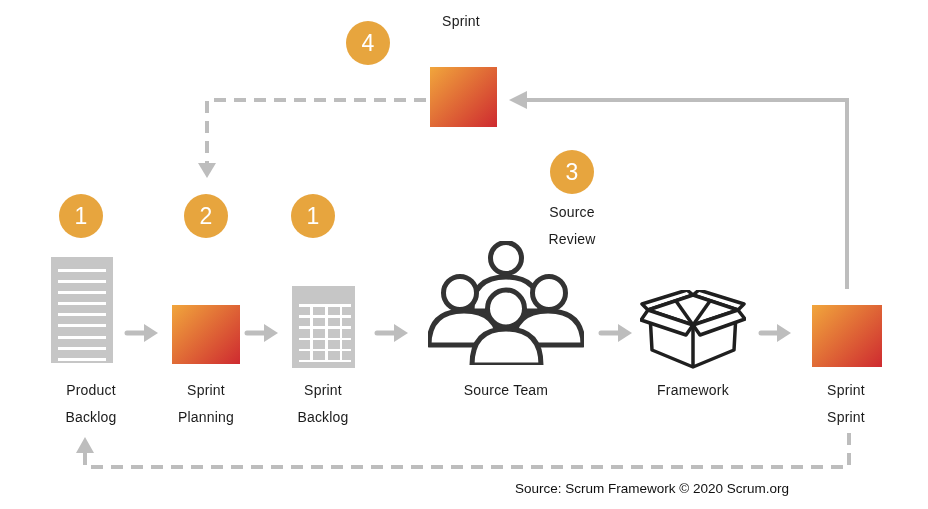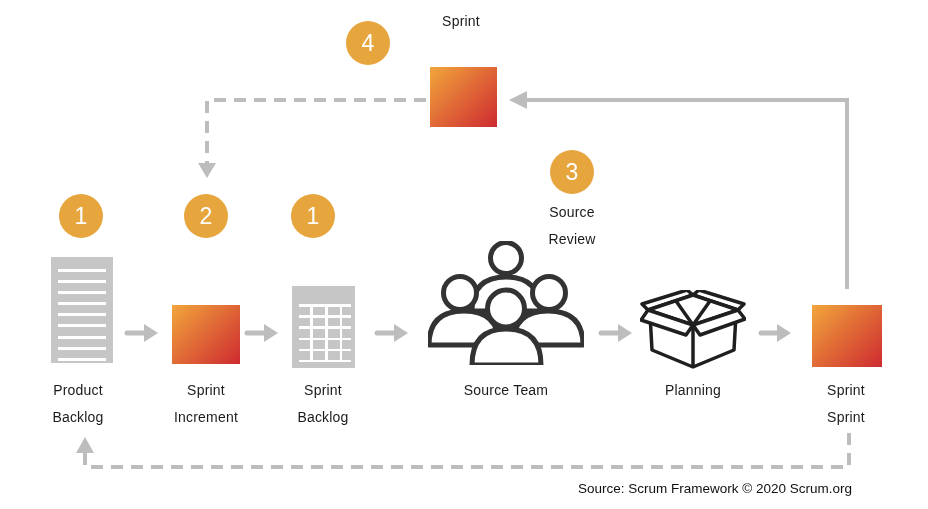--- a/index.html
+++ b/index.html
@@ -32,21 +32,21 @@
     background:repeating-linear-gradient(to bottom,#fff 0 3px,transparent 3px 11.1px);}
   .grid-rows{position:absolute;left:7px;right:4px;top:18px;height:58px;
     background:repeating-linear-gradient(to bottom,#fff 0 2.5px,transparent 2.5px 11.2px);}
   .grid-cols{position:absolute;left:18px;right:4px;top:18px;height:58px;
     background:repeating-linear-gradient(to right,#fff 0 2.5px,transparent 2.5px 15px);}
   .label{position:absolute;width:150px;text-align:center;font-size:14px;line-height:27px;
     letter-spacing:.2px;color:var(--text);}
   .team path,.team circle{fill:#fff;stroke:var(--outline);stroke-width:5;stroke-linejoin:round;}
   .boxicon path{fill:#fff;stroke:#1F1F1F;stroke-width:3.5;stroke-linejoin:round;}
   .boxicon .open{fill:none;}
-  .source{position:absolute;left:452px;top:481px;width:400px;text-align:right;
+  .source{position:absolute;left:452px;top:481px;width:400px;text-align:center;
     font-size:13.5px;color:#101010;}
 </style>
 </head>
 <body>
 
 <div class="canvas">
 
   <svg class="connectors" viewBox="0 0 928 509">
 
     <path class="ln" d="M847,289 L847,100 L526,100"></path>
@@ -117,41 +117,41 @@
     <path class="open" d="M70,11 L53,35"></path>
     <path d="M8,20 L53,35 L46,45 L1,30 Z"></path>
     <path d="M98,20 L53,35 L60,45 L105,29 Z"></path>
     <path class="open" d="M53,35 L53,77"></path>
   </svg>
 
   <div class="grad" style="left:812px;top:305px;width:70px;height:62px"></div>
 
   <div class="grad" style="left:430px;top:67px;width:67px;height:60px"></div>
 
-  <div class="label" style="left:3px;top:377px">
+  <div class="label" style="left:16px;top:377px">
     <div>Product</div>
     <div>Backlog</div>
   </div>
   <div class="label" style="left:131px;top:377px">
     <div>Sprint</div>
-    <div>Increment</div>
+    <div>Planning</div>
   </div>
   <div class="label" style="left:248px;top:377px">
     <div>Sprint</div>
     <div>Backlog</div>
   </div>
   <div class="label" style="left:497px;top:199px">
     <div>Source</div>
     <div>Review</div>
   </div>
   <div class="label" style="left:431px;top:377px">
     <div>Source Team</div>
   </div>
   <div class="label" style="left:618px;top:377px">
-    <div>Planning</div>
+    <div>Framework</div>
   </div>
   <div class="label" style="left:771px;top:377px">
     <div>Sprint</div>
     <div>Sprint</div>
   </div>
   <div class="label" style="left:386px;top:8px">
     <div>Sprint</div>
   </div>
 
   <div class="source">Source: Scrum Framework © 2020 Scrum.org</div>

